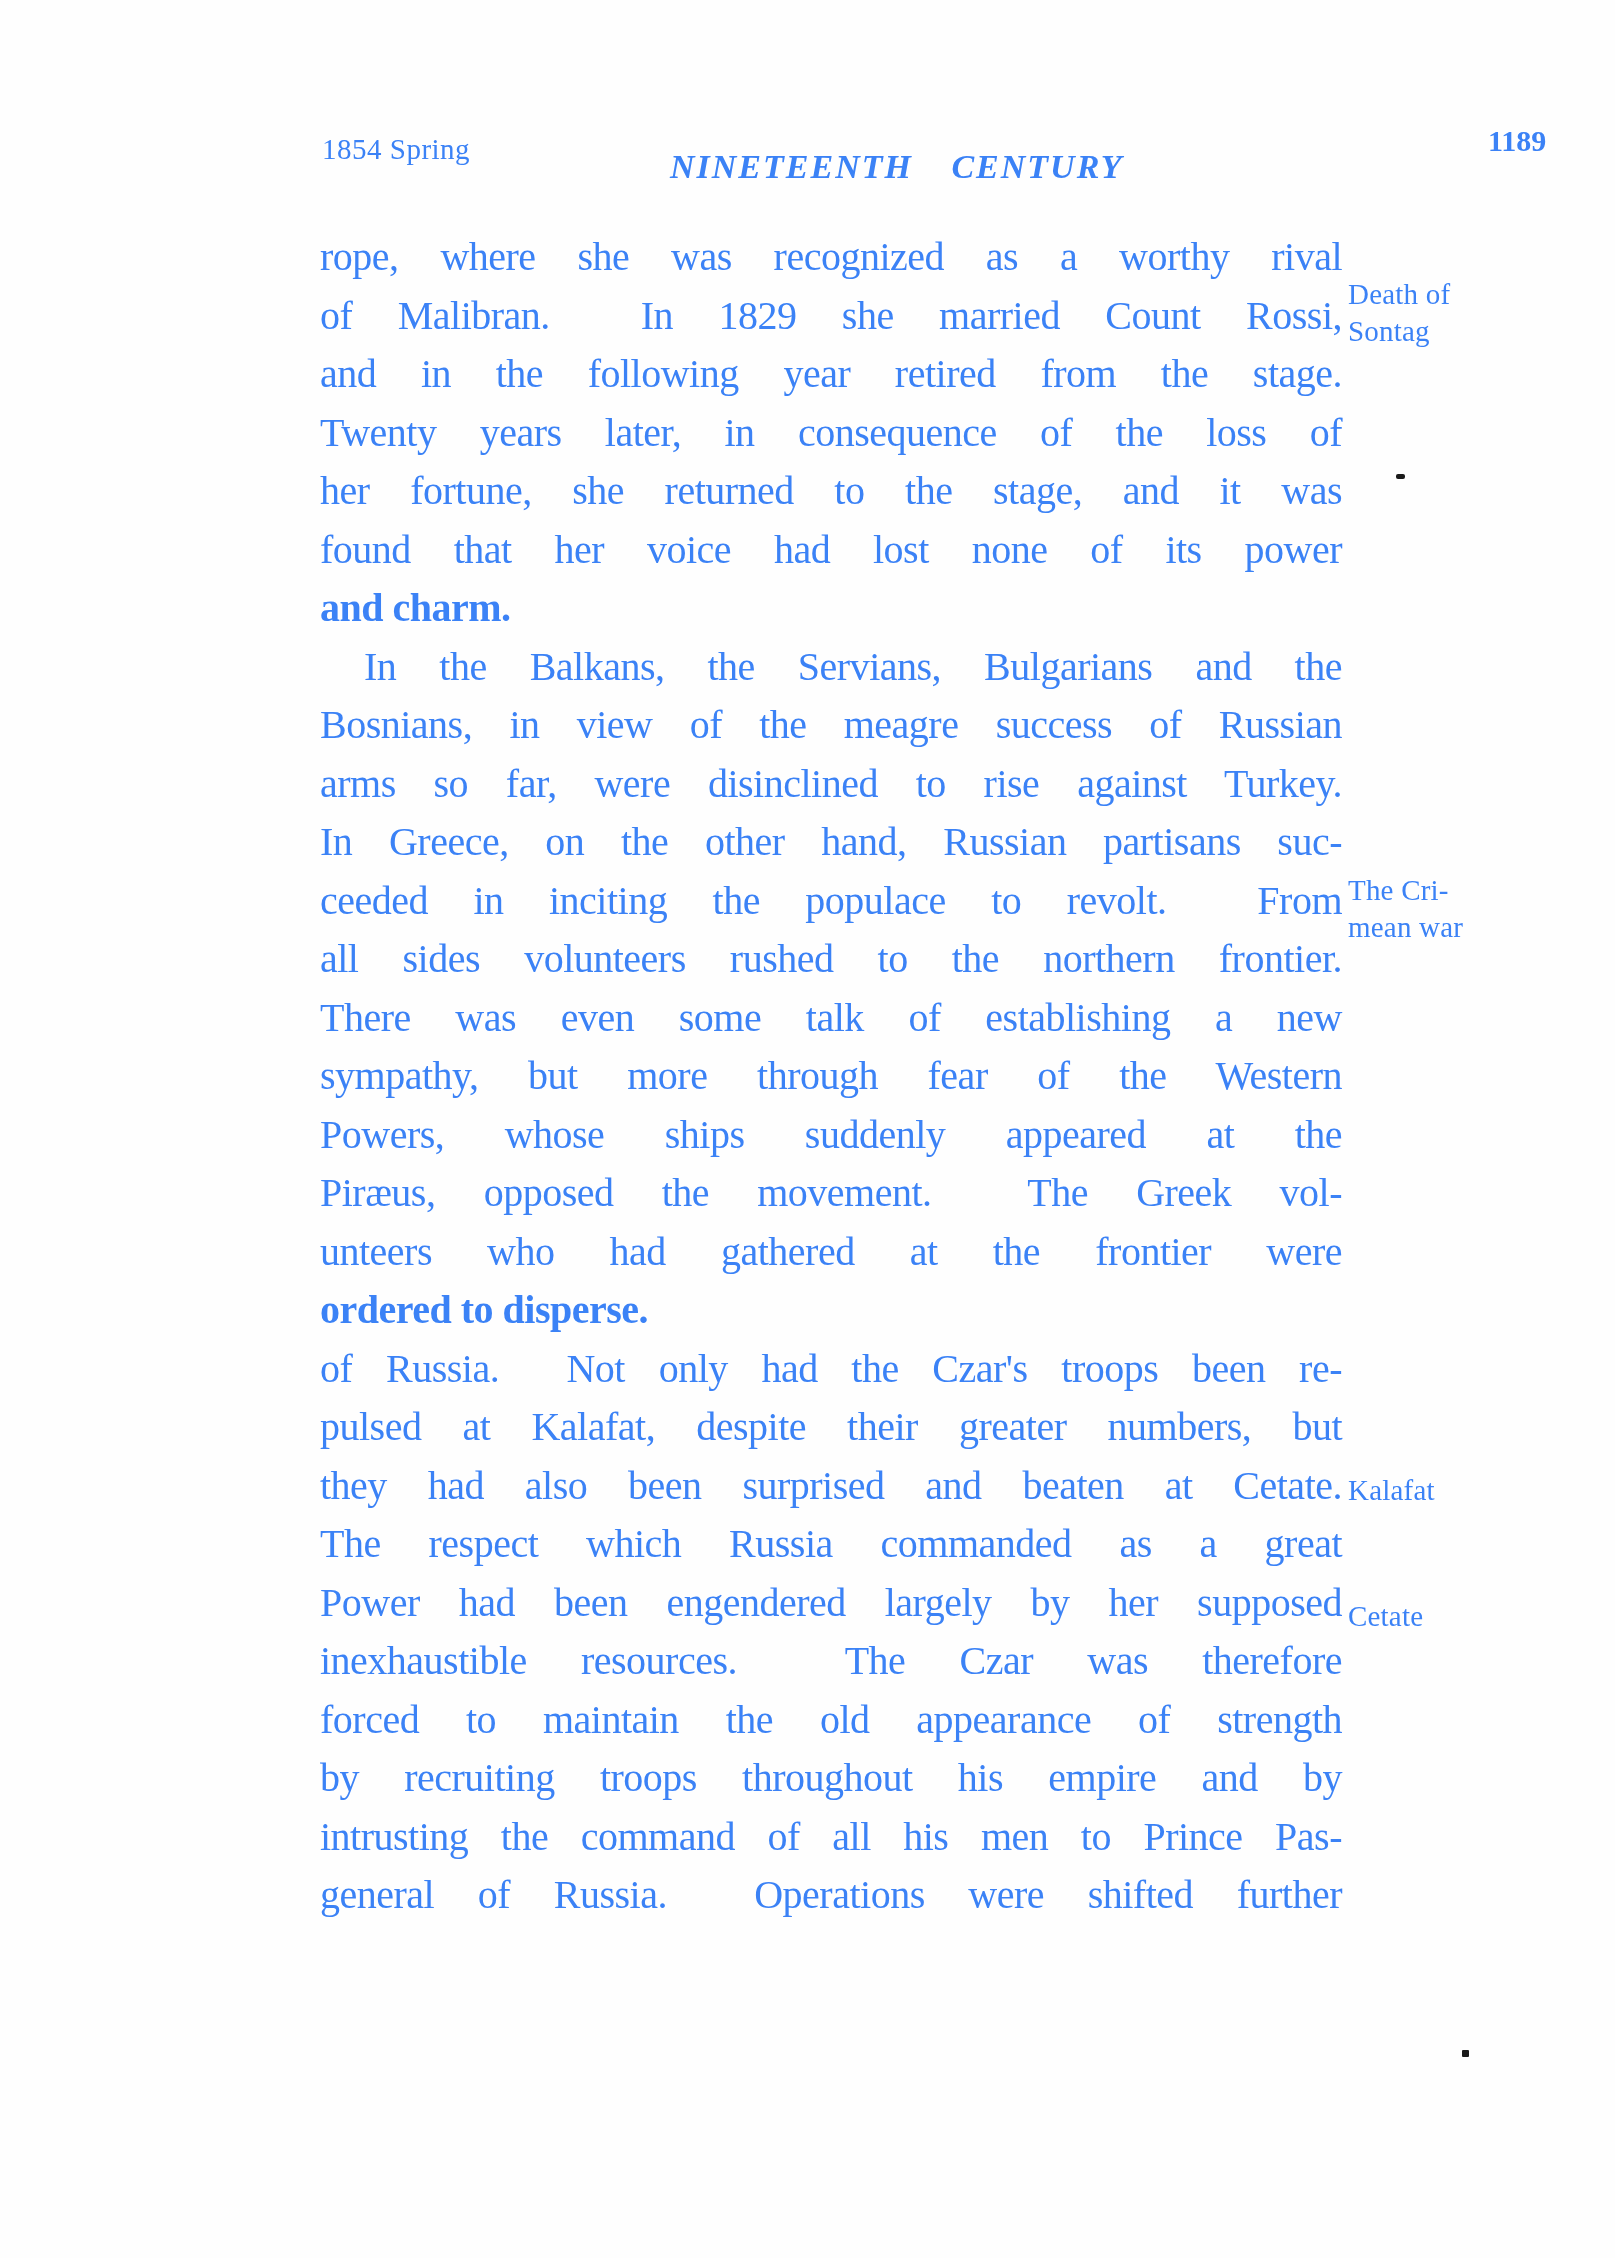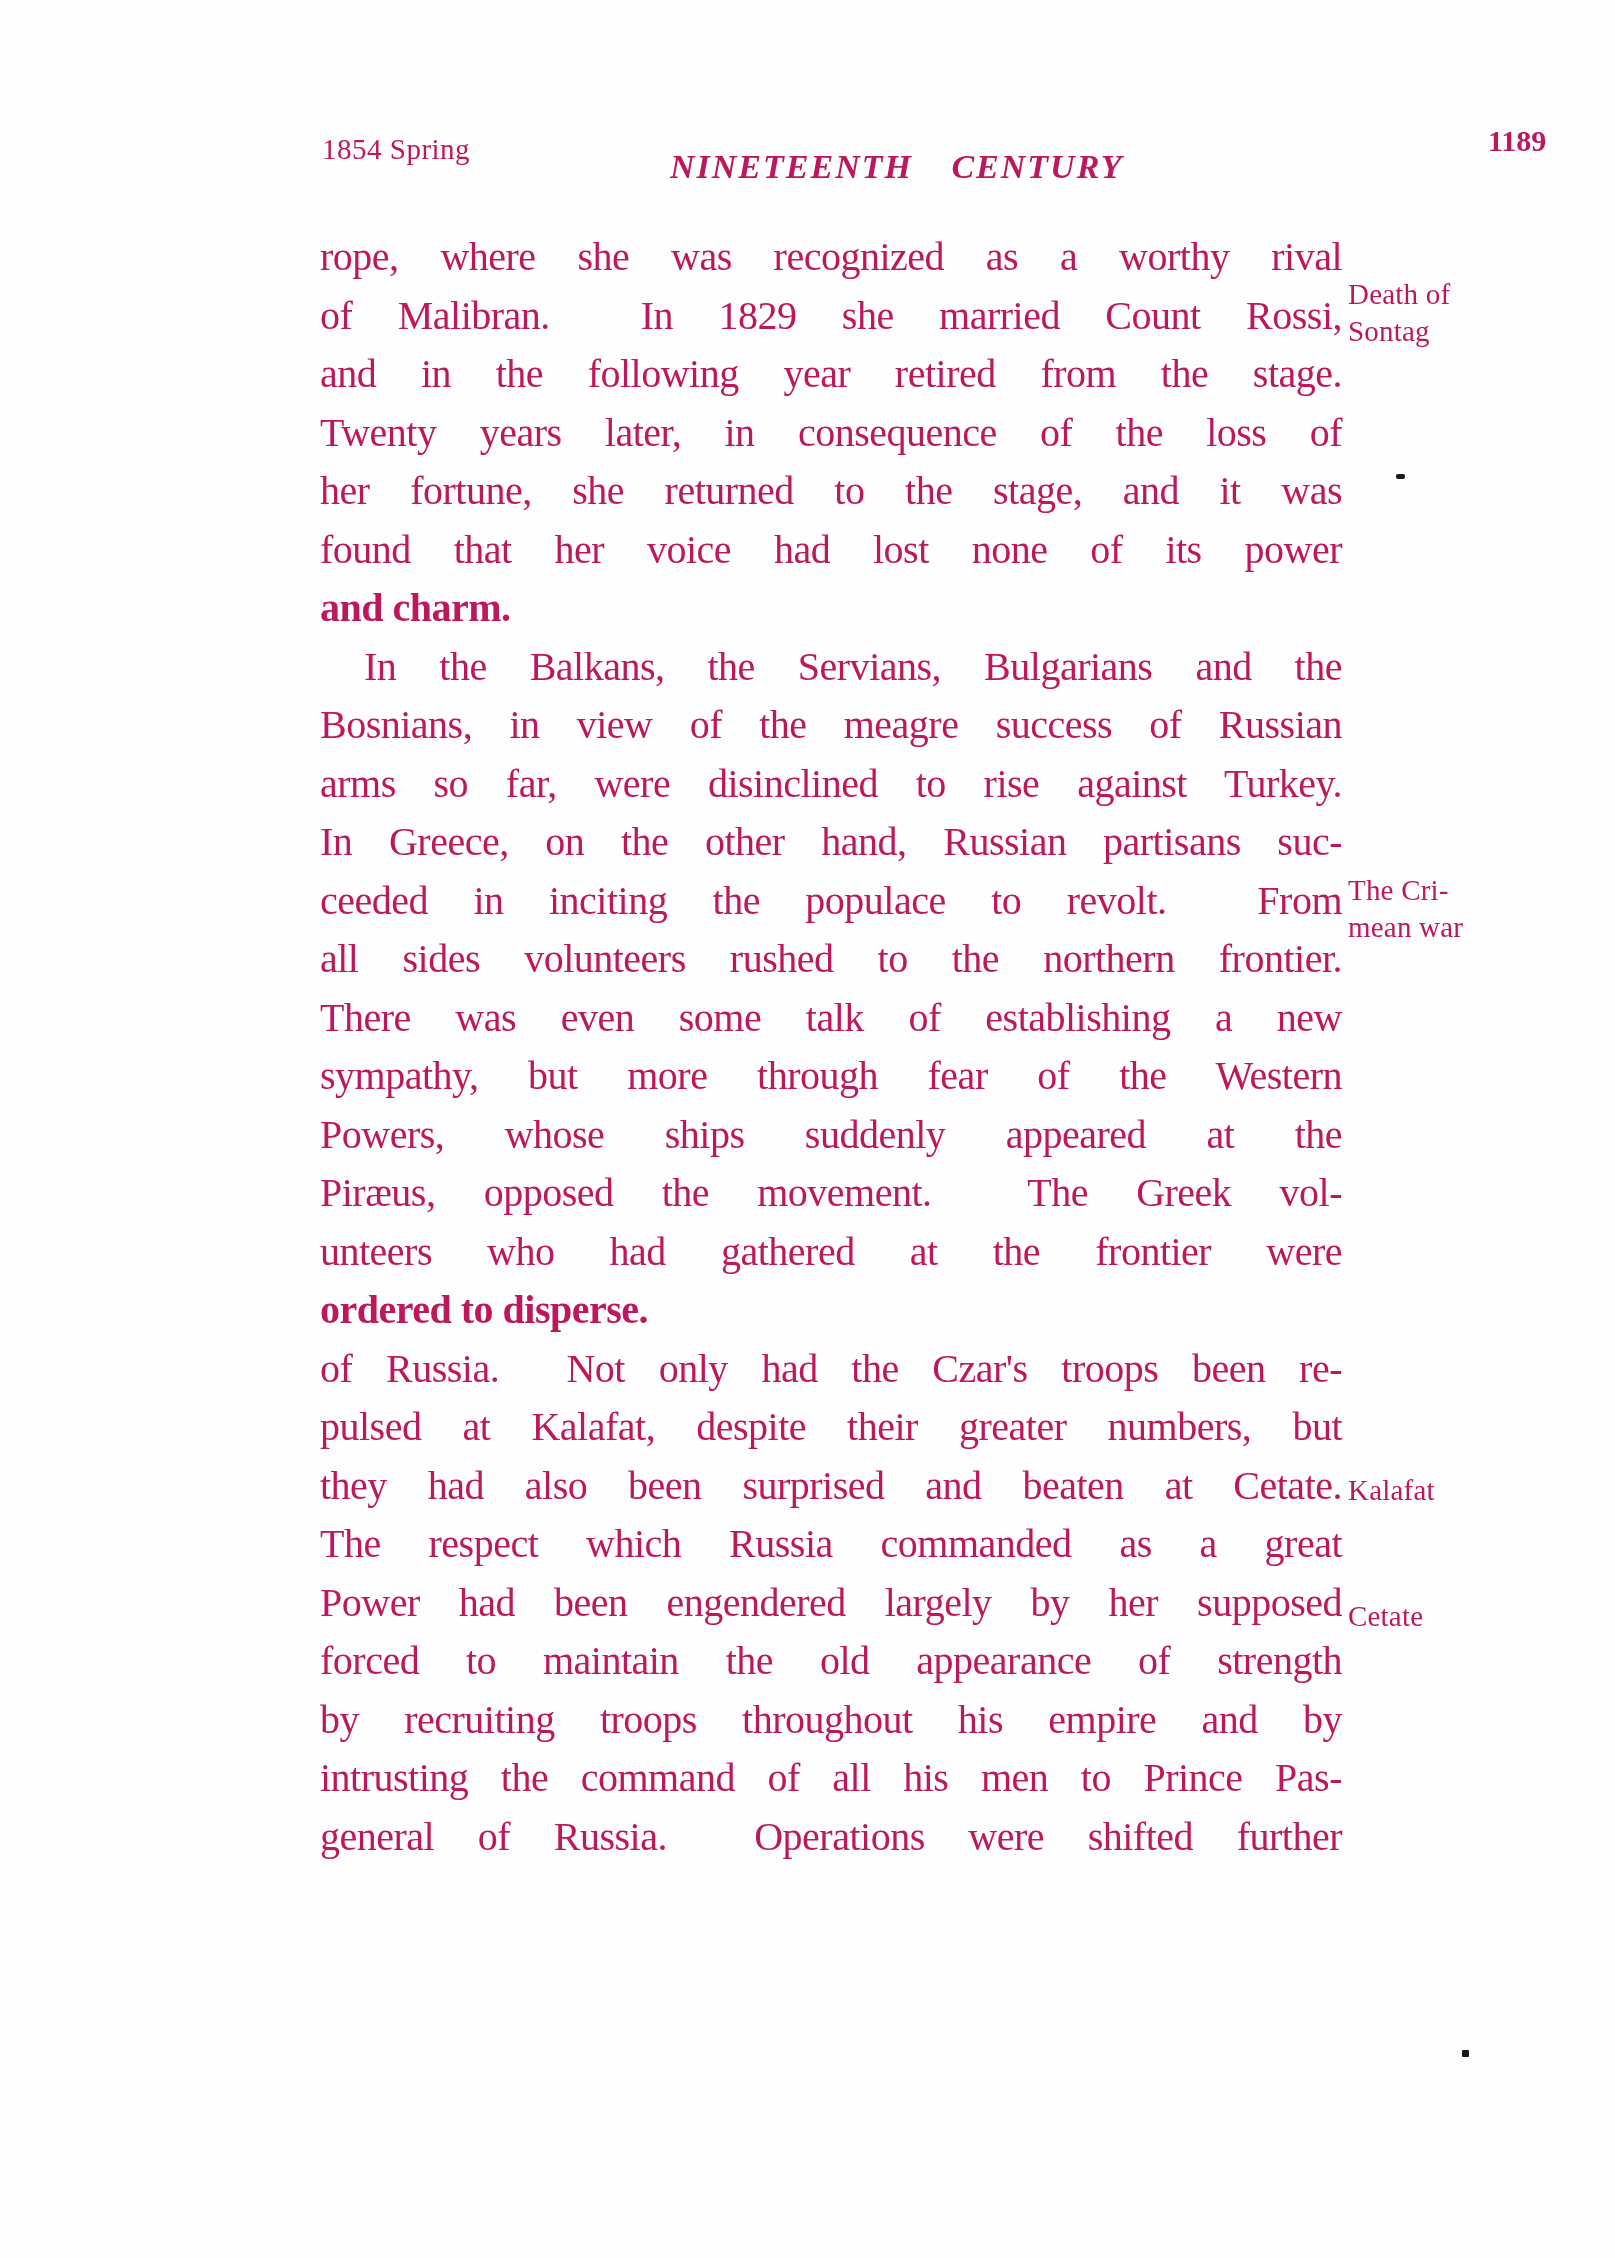--- a/index.html
+++ b/index.html
@@ -5,21 +5,21 @@
   html, body {
     margin: 0;
     padding: 0;
     background: #e8e8e8;
   }
   .page {
     position: relative;
     width: 1615px;
     height: 2258px;
     background: #fefefe;
-    color: #be185d;
+    color: #3b82f6;
     font-family: "Liberation Serif", "DejaVu Serif", serif;
     overflow: hidden;
     margin: 0 auto;
   }
   
   .header-row { position: absolute; top: 0; left: 0; width: 100%; height: 0; }
   .folio {
     position: absolute;
     left: 322px; top: 133px;
     font-size: 29px;
@@ -121,20 +121,21 @@
       <div class="line">sympathy, but more through fear of the Western</div>
       <div class="line">Powers, whose ships suddenly appeared at the</div>
       <div class="line">Piræus, opposed the movement.&nbsp; The Greek vol-</div>
       <div class="line">unteers who had gathered at the frontier were</div>
       <div class="line flush-left">ordered to disperse.</div>
       <div class="line">of Russia.&nbsp; Not only had the Czar's troops been re-</div>
       <div class="line">pulsed at Kalafat, despite their greater numbers, but</div>
       <div class="line">they had also been surprised and beaten at Cetate.</div>
       <div class="line">The respect which Russia commanded as a great</div>
       <div class="line">Power had been engendered largely by her supposed</div>
+      <div class="line">inexhaustible resources.&nbsp; The Czar was therefore</div>
       <div class="line">forced to maintain the old appearance of strength</div>
       <div class="line">by recruiting troops throughout his empire and by</div>
       <div class="line">intrusting the command of all his men to Prince Pas-</div>
       <div class="line">general of Russia.&nbsp; Operations were shifted further</div>
     </div>
 
   <div class="margin-note" style="top:276px">
     <div>Death of</div>
     <div>Sontag</div>
   </div>

